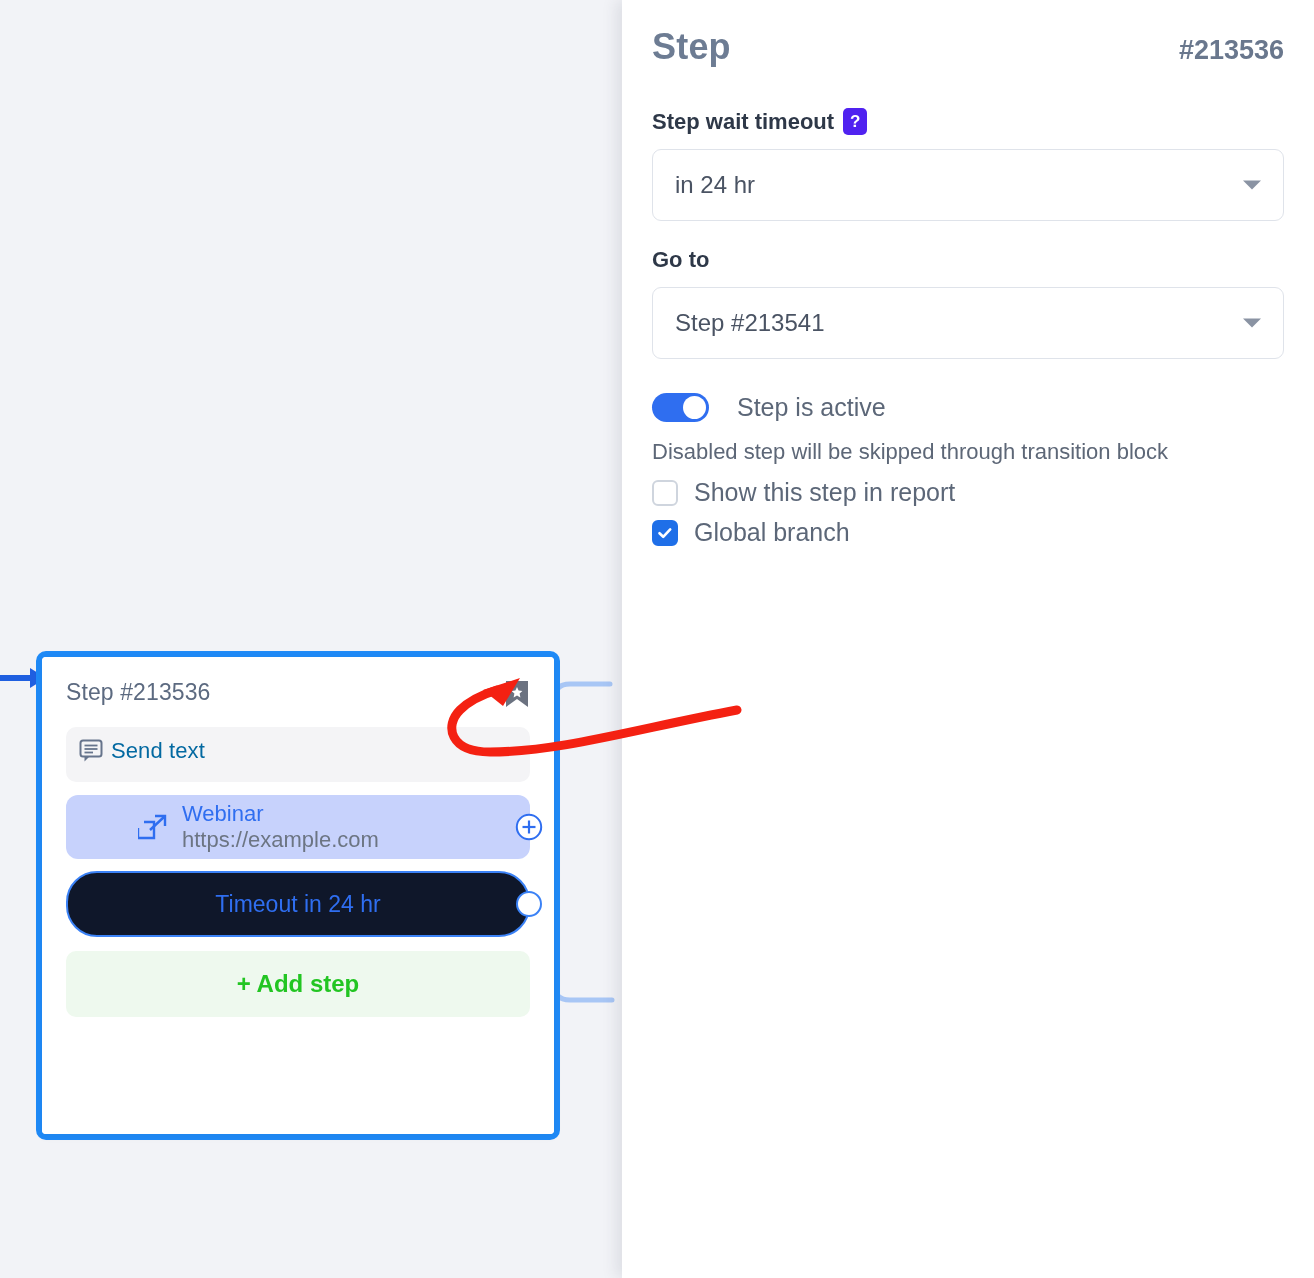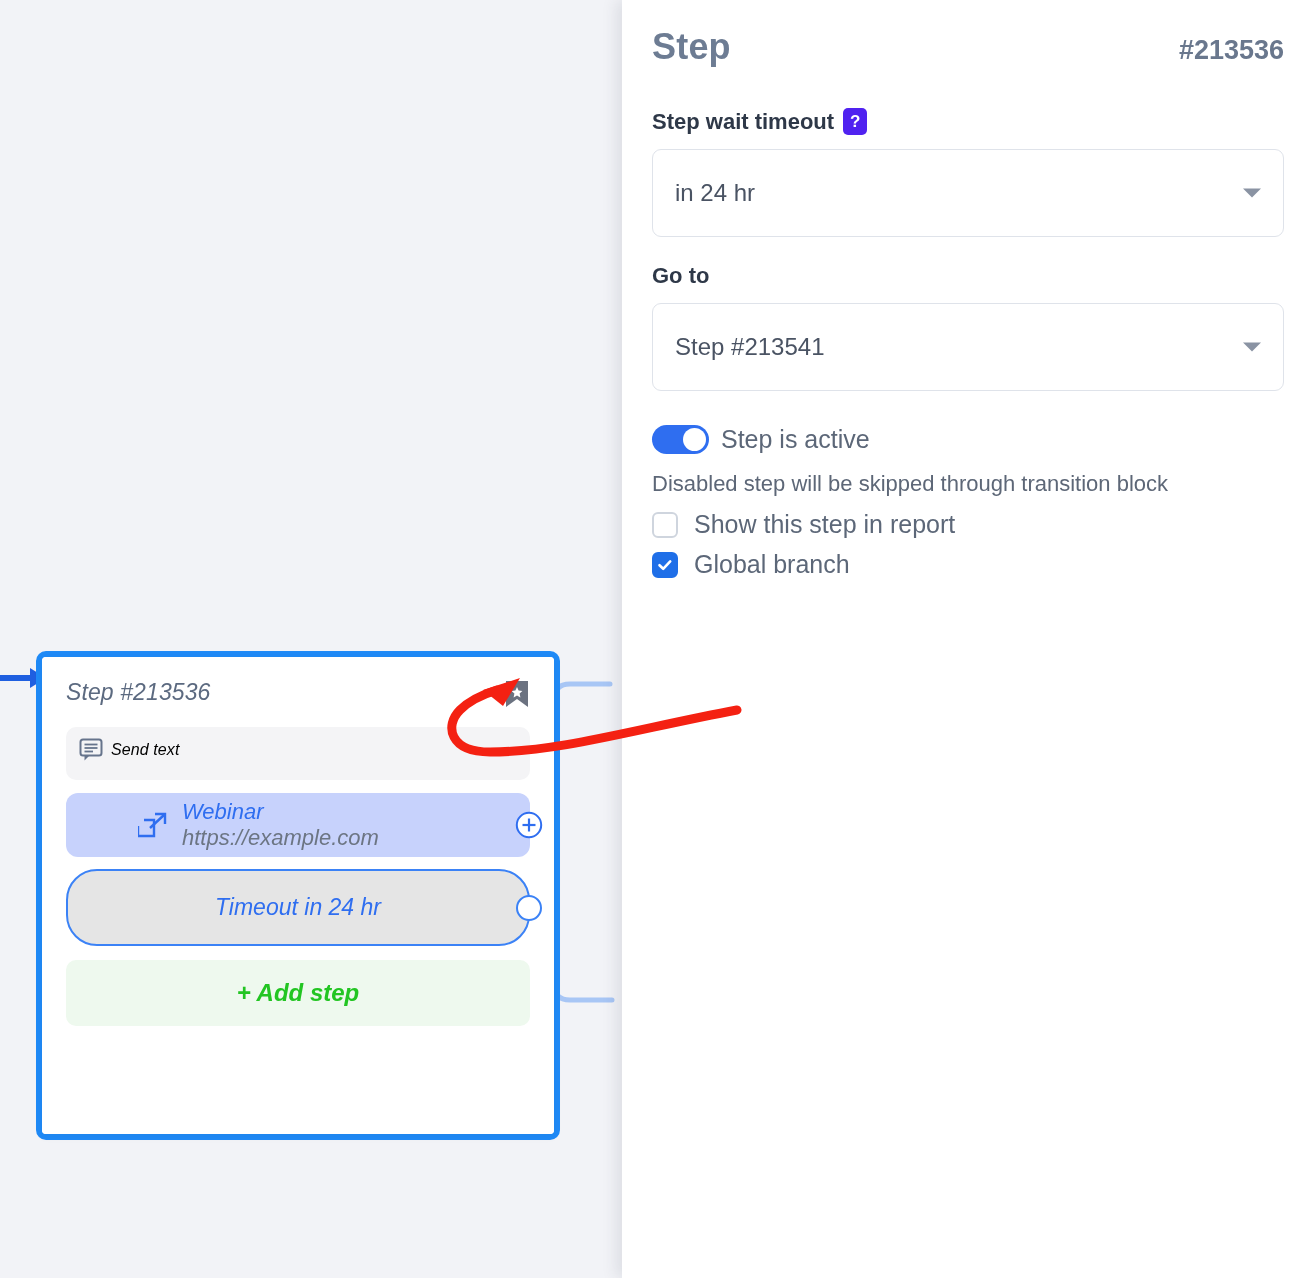--- a/index.html
+++ b/index.html
@@ -35,21 +35,20 @@
   }
 
   
   #step-card-wrap {
     position: absolute;
     left: 36px; top: 651px;
     width: 524px; height: 489px;
     border: 6px solid #1f8af7;
     border-radius: 10px;
     background: #ffffff;
-    font-style: italic;
   }
   #step-card {
     position: relative;
     width: 100%; height: 100%;
     background: #ffffff;
     border-radius: 4px;
     padding: 22px 24px 22px 24px;
     box-shadow: 0 2px 8px rgba(30,50,90,0.07);
   }
 
@@ -76,22 +75,22 @@
     border-radius: 10px;
     padding: 9px 9px 10px 9px;
   }
   .send-text-head {
     display: flex;
     align-items: center;
     gap: 6px;
     padding: 2px 2px 8px 4px;
   }
   .send-text-label {
-    font-size: 16px;
-    color: #000000;
+    font-size: 22px;
+    color: #0369a1;
     letter-spacing: .1px;
   }
   .send-text-body {
     background: #ffffff;
     border-radius: 9px;
     padding: 13px 16px;
     font-size: 22px;
     color: #66748c;
   }
 
@@ -125,27 +124,27 @@
   .plus-btn {
     position: absolute;
     right: -13px; top: 50%;
     transform: translateY(-50%);
     cursor: pointer;
   }
 
   .timeout-block {
     margin-top: 12px;
     position: relative;
-    height: 77px;
+    height: 66px;
     border: 2px solid #3b82f6;
     border-radius: 31px;
     display: flex;
     align-items: center;
     justify-content: center;
-    background: #e5e5e5;
+    background: #0f172a;
   }
   .timeout-label {
     font-size: 23px;
     color: #2f6ef0;
   }
   .port-circle {
     position: absolute;
     right: -14px; top: 50%;
     transform: translateY(-50%);
     width: 26px; height: 26px;
@@ -225,21 +224,21 @@
     color: #ffffff;
     border-radius: 5px;
     font-size: 17px;
     font-weight: bold;
     cursor: pointer;
   }
 
   .select-box {
     position: relative;
     margin-top: 14px;
-    height: 88px;
+    height: 72px;
     border: 1.5px solid #dfe3ea;
     border-radius: 9px;
     display: flex;
     align-items: center;
     padding: 0 22px;
     background: #ffffff;
     cursor: pointer;
   }
   .select-value {
     font-size: 24px;
@@ -251,21 +250,21 @@
     transform: translateY(-50%);
     width: 0; height: 0;
     border-left: 9px solid transparent;
     border-right: 9px solid transparent;
     border-top: 9px solid #8a93a3;
   }
 
   .toggle-row {
     display: flex;
     align-items: center;
-    gap: 12px;
+    gap: 28px;
     margin-top: 34px;
   }
   .toggle {
     width: 57px; height: 29px;
     border-radius: 15px;
     background: #2f6ef0;
     position: relative;
     cursor: pointer;
     flex: 0 0 auto;
   }

